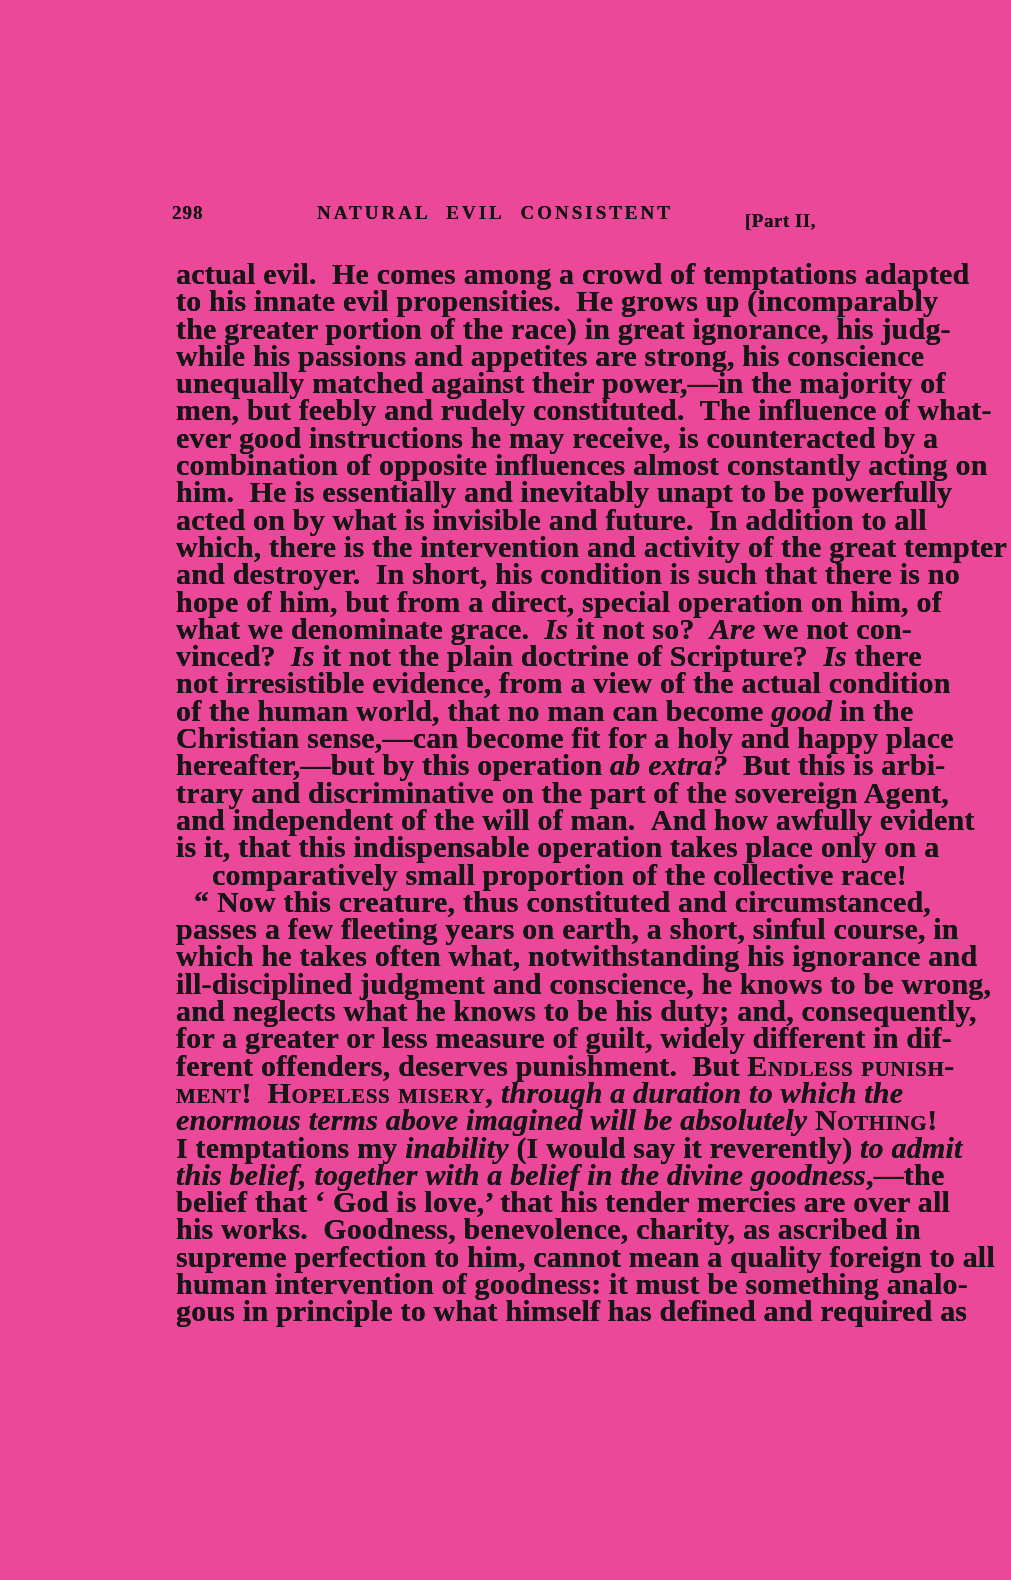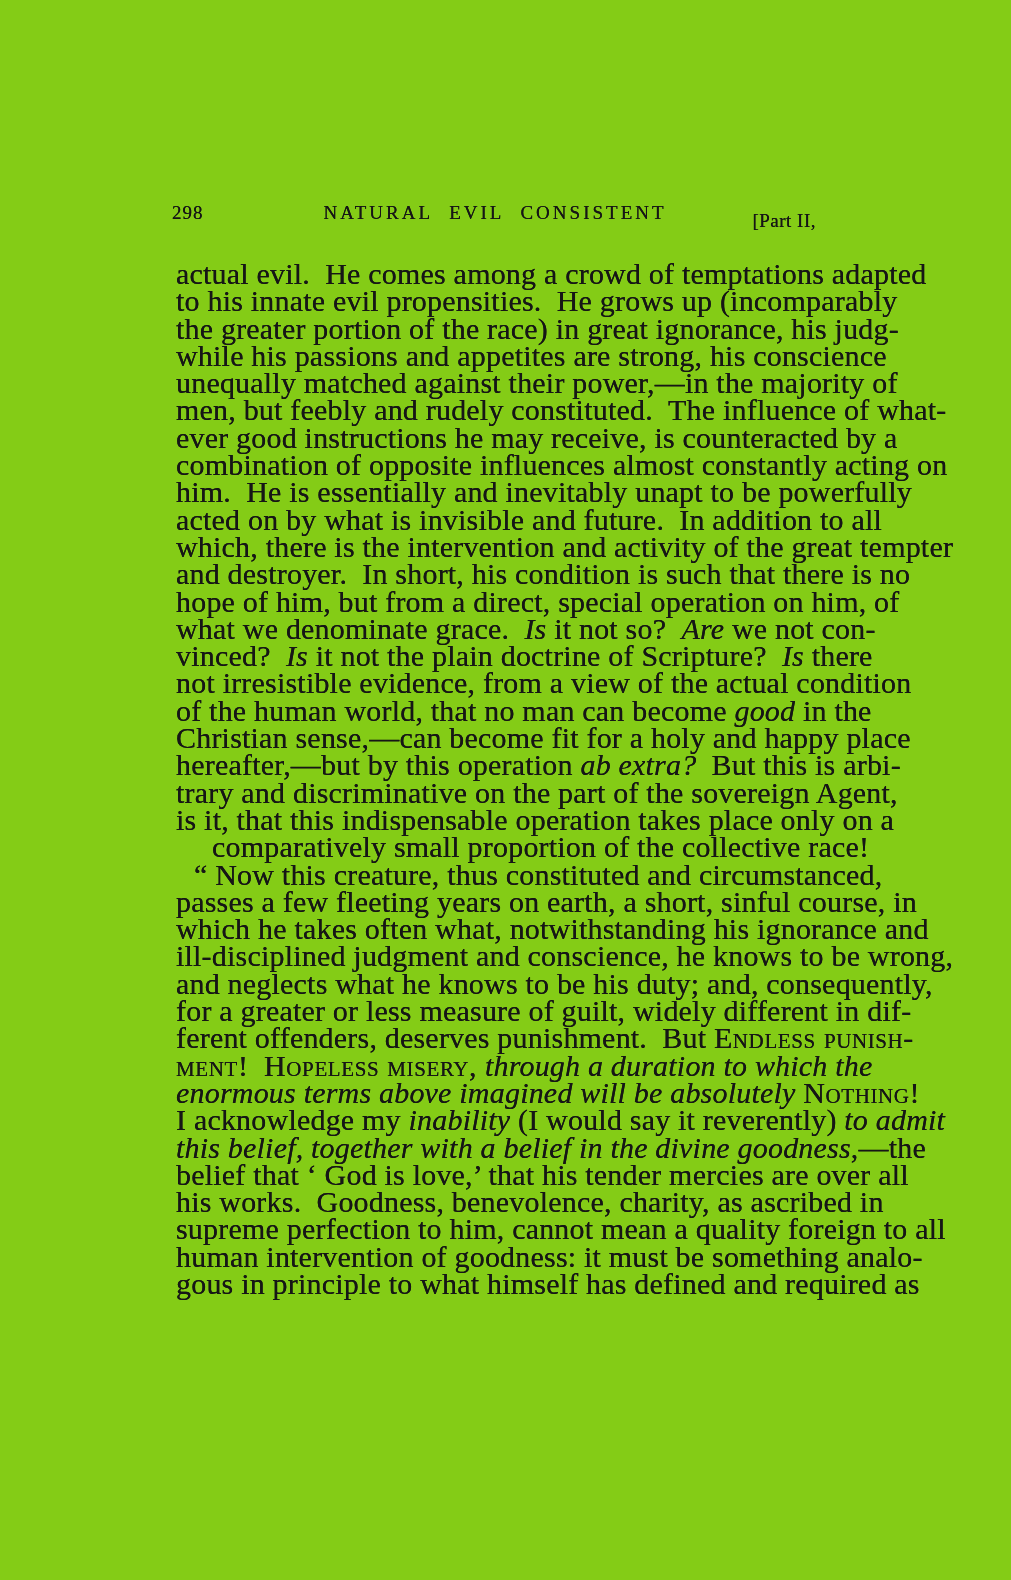--- a/index.html
+++ b/index.html
@@ -4,24 +4,25 @@
 <style>
   html, body {
     margin: 0;
     padding: 0;
     background: #ffffff;
   }
   .page {
     position: relative;
     width: 1011px;
     height: 1580px;
-    background: #84cc16;
+    background: #ec4899;
     overflow: hidden;
     font-family: "Liberation Serif", serif;
     color: #161616;
+    font-weight: bold;
   }
   .text-col {
     position: absolute;
     left: 176px;
     top: 202px;
     width: 638px;
   }
   .running-head {
     position: relative;
     height: 30px;
@@ -101,32 +102,33 @@
         <div class="line"><span>which, there is the intervention and activity of the great tempter</span></div>
         <div class="line"><span>and destroyer. In short, his condition is such that there is no</span></div>
         <div class="line"><span>hope of him, but from a direct, special operation on him, of</span></div>
         <div class="line"><span>what we denominate grace. </span><span class="it">Is</span><span> it not so? </span><span class="it">Are</span><span> we not con-</span></div>
         <div class="line"><span>vinced? </span><span class="it">Is</span><span> it not the plain doctrine of Scripture? </span><span class="it">Is</span><span> there</span></div>
         <div class="line"><span>not irresistible evidence, from a view of the actual condition</span></div>
         <div class="line"><span>of the human world, that no man can become </span><span class="it">good</span><span> in the</span></div>
         <div class="line"><span>Christian sense,—can become fit for a holy and happy place</span></div>
         <div class="line"><span>hereafter,—but by this operation </span><span class="it">ab extra?</span><span> But this is arbi-</span></div>
         <div class="line"><span>trary and discriminative on the part of the sovereign Agent,</span></div>
+        <div class="line"><span>and independent of the will of man. And how awfully evident</span></div>
         <div class="line"><span>is it, that this indispensable operation takes place only on a</span></div>
         <div class="line end"><span>comparatively small proportion of the collective race!</span></div>
         <div class="line indent"><span>“ Now this creature, thus constituted and circumstanced,</span></div>
         <div class="line"><span>passes a few fleeting years on earth, a short, sinful course, in</span></div>
         <div class="line"><span>which he takes often what, notwithstanding his ignorance and</span></div>
         <div class="line"><span>ill-disciplined judgment and conscience, he knows to be wrong,</span></div>
         <div class="line"><span>and neglects what he knows to be his duty; and, consequently,</span></div>
         <div class="line"><span>for a greater or less measure of guilt, widely different in dif-</span></div>
         <div class="line"><span>ferent offenders, deserves punishment. But </span><span class="sc">Endless punish-</span></div>
         <div class="line"><span class="sc">ment! Hopeless misery,</span><span> </span><span class="it">through a duration to which the</span></div>
         <div class="line"><span class="it">enormous terms above imagined will be absolutely</span><span> </span><span class="sc">Nothing!</span></div>
-        <div class="line"><span>I acknowledge my </span><span class="it">inability</span><span> (I would say it reverently) </span><span class="it">to admit</span></div>
+        <div class="line"><span>I temptations my </span><span class="it">inability</span><span> (I would say it reverently) </span><span class="it">to admit</span></div>
         <div class="line"><span class="it">this belief, together with a belief in the divine goodness</span><span>,—the</span></div>
         <div class="line"><span>belief that ‘ God is love,’ that his tender mercies are over all</span></div>
         <div class="line"><span>his works. Goodness, benevolence, charity, as ascribed in</span></div>
         <div class="line"><span>supreme perfection to him, cannot mean a quality foreign to all</span></div>
         <div class="line"><span>human intervention of goodness: it must be something analo-</span></div>
         <div class="line"><span>gous in principle to what himself has defined and required as</span></div>
       </div>
   </div>
 </div>
 

